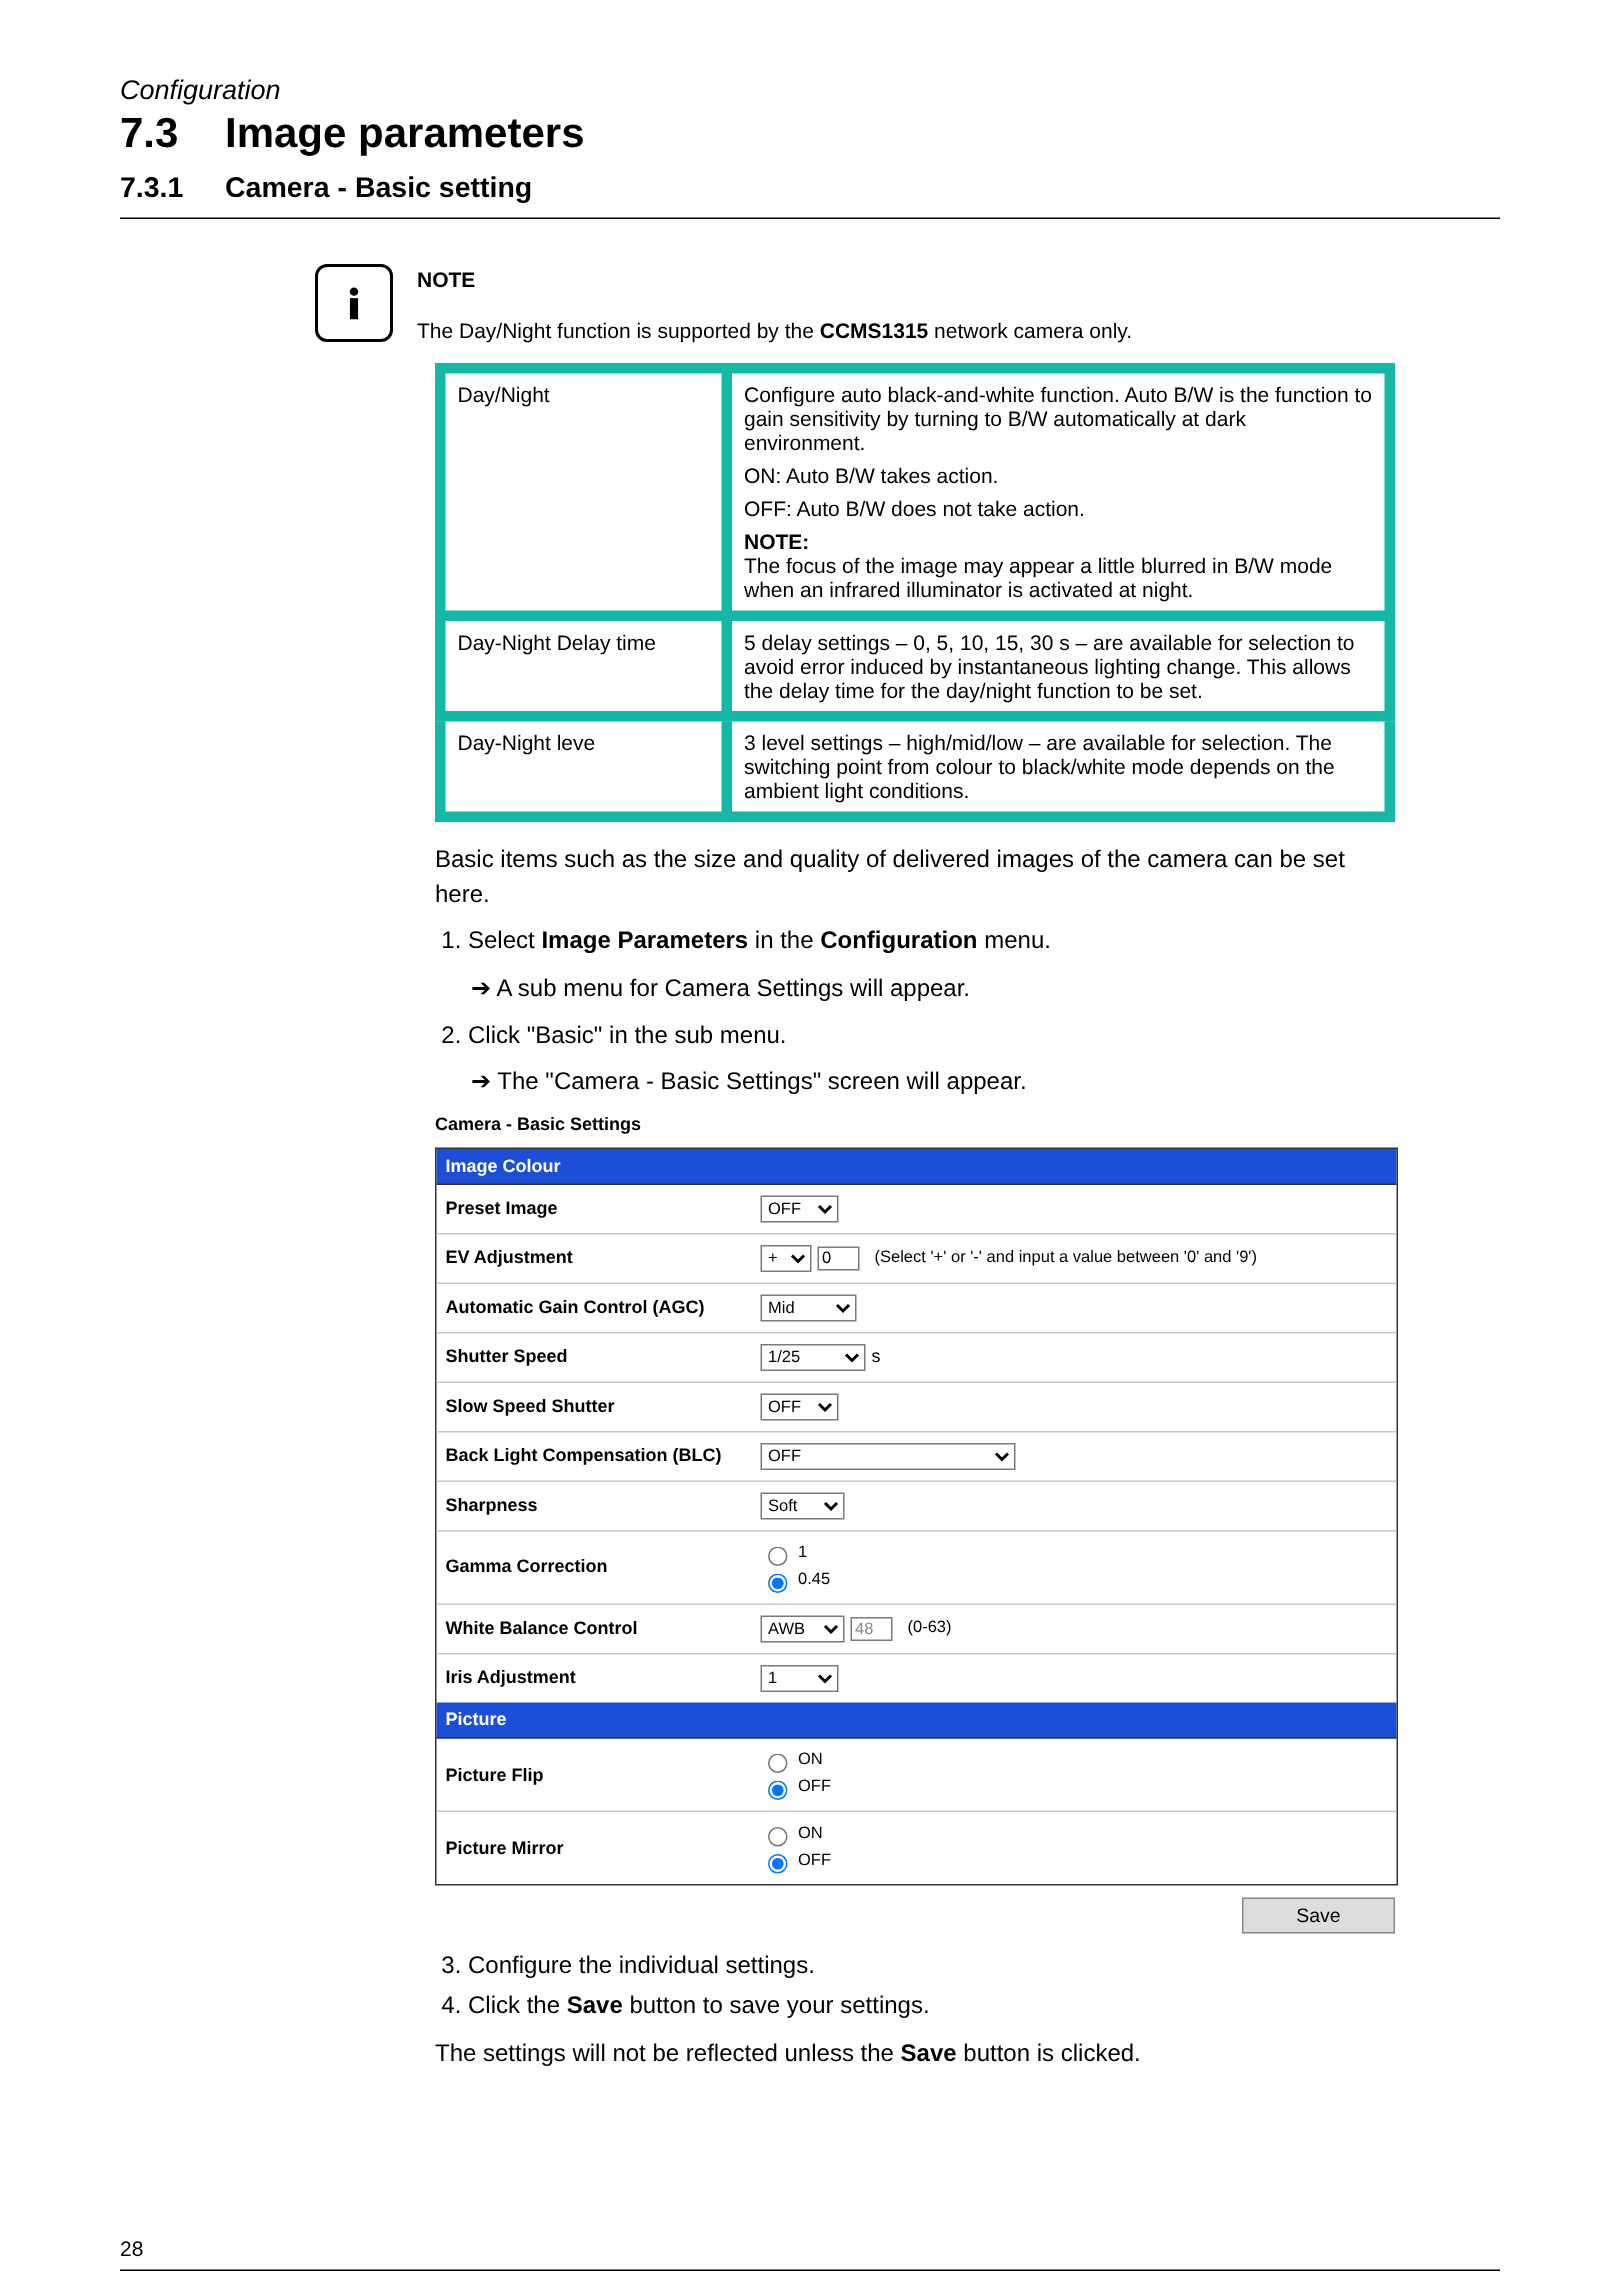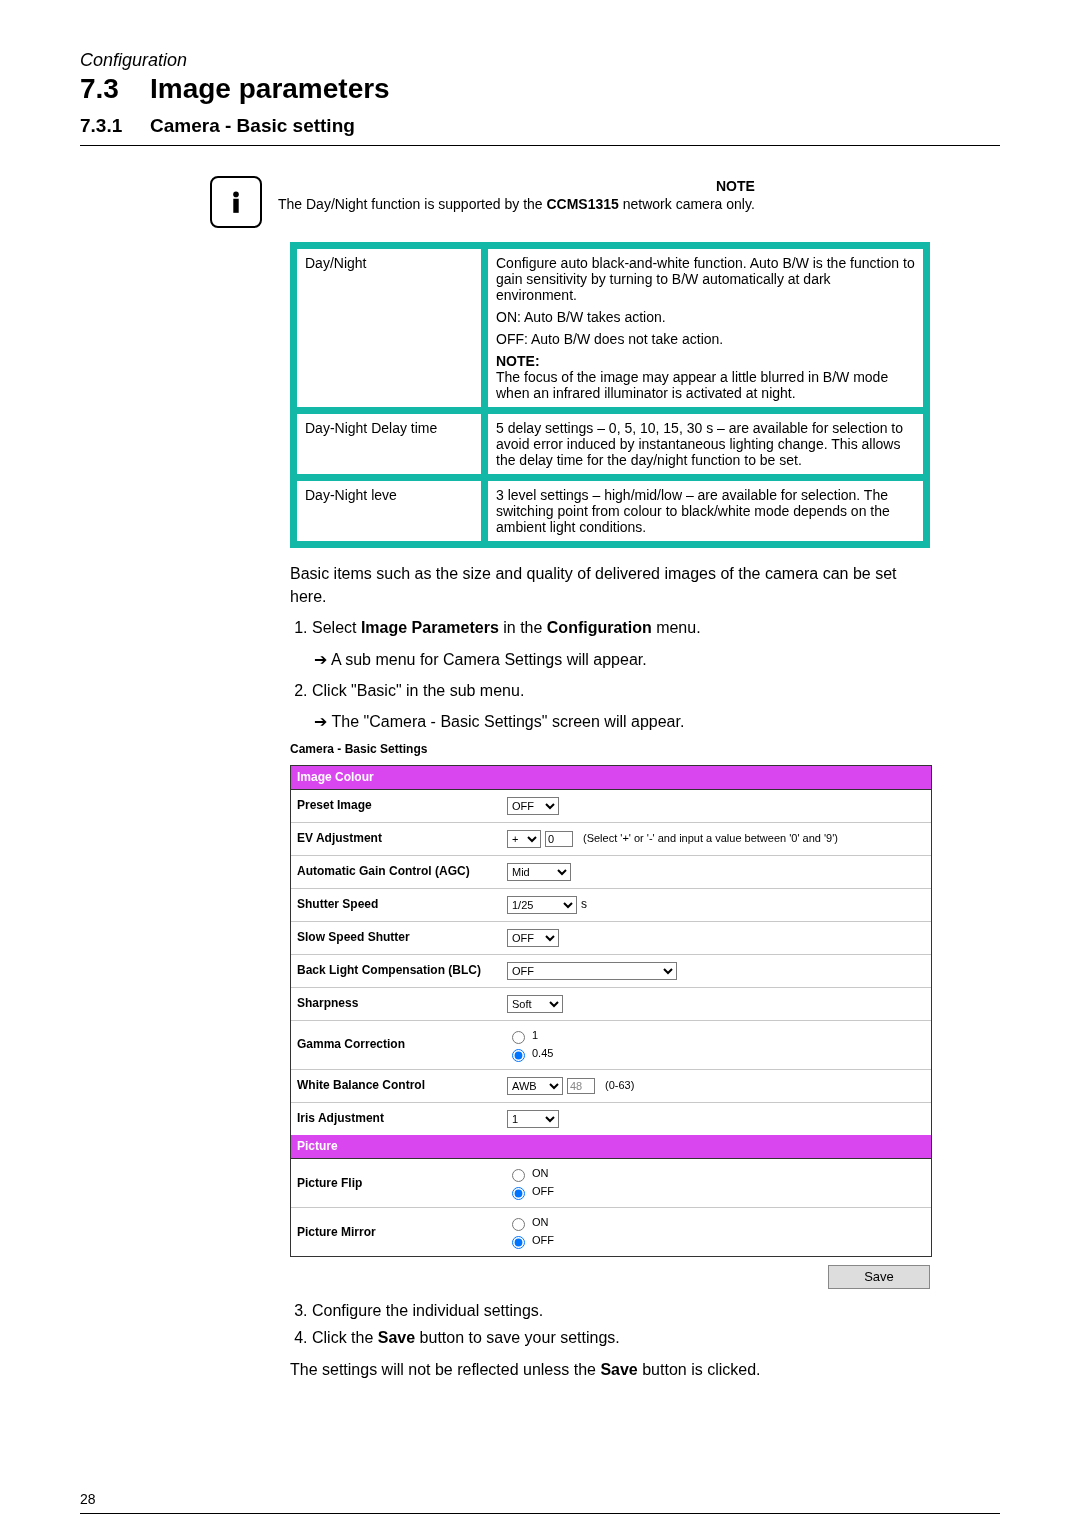--- a/index.html
+++ b/index.html
@@ -44,21 +44,21 @@
   }
   .info-icon-box {
     border: 2px solid #000;
     border-radius: 8px;
     width: 48px; height: 48px;
     display:flex; align-items:center; justify-content:center;
     flex-shrink: 0;
   }
   .info-icon-box svg { width: 26px; height: 26px; }
   .note-body { font-size: 14px; padding-top: 2px; }
-  .note-title { font-weight: bold; margin-bottom: 2px; text-align: right; }
+  .note-title { font-weight: bold; margin-bottom: 18px; }
 
   .desc-table {
     margin-left: 210px;
     border-collapse: collapse;
     width: 640px;
     font-size: 14px;
   }
   .desc-table td {
     border: 7px solid #14b8a6;
     padding: 6px 8px;
@@ -83,21 +83,21 @@
     font-size: 12px;
     font-weight: bold;
     margin: 8px 0 6px 0;
   }
   .settings-panel {
     border: 1px solid #333;
     width: 640px;
     font-size: 12px;
   }
   .section-hdr {
-    background: #d946ef;
+    background: #1d4ed8;
     color: #fff;
     font-weight: bold;
     padding: 3px 6px;
     border-bottom: 1px solid #333;
   }
   .setting-row {
     display: flex;
     align-items: center;
     border-bottom: 1px solid #c8c8c8;
     min-height: 26px;

